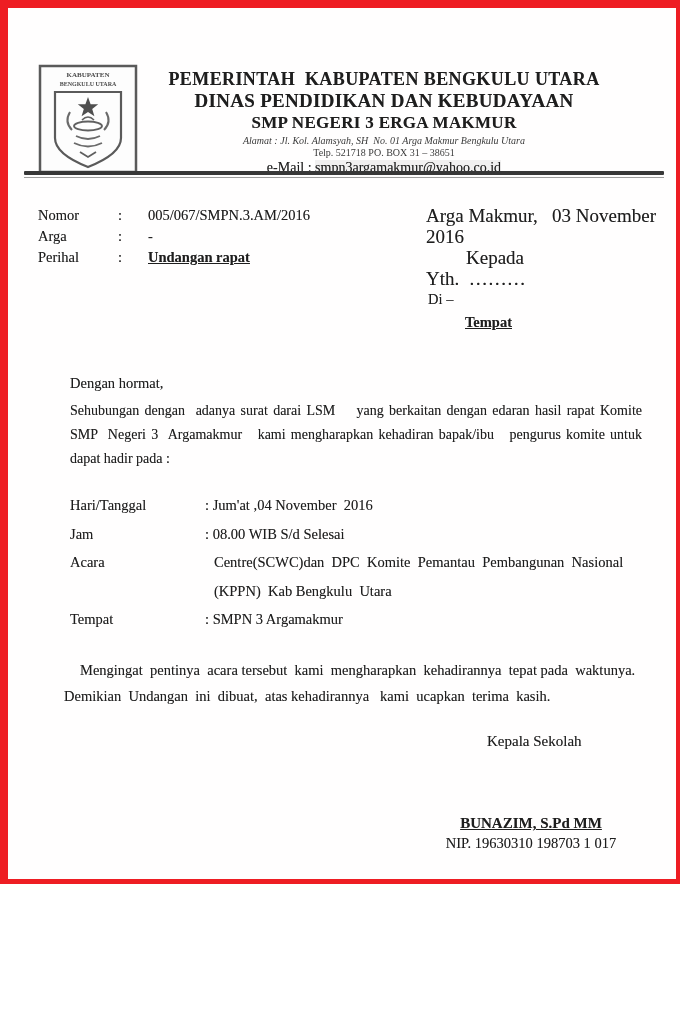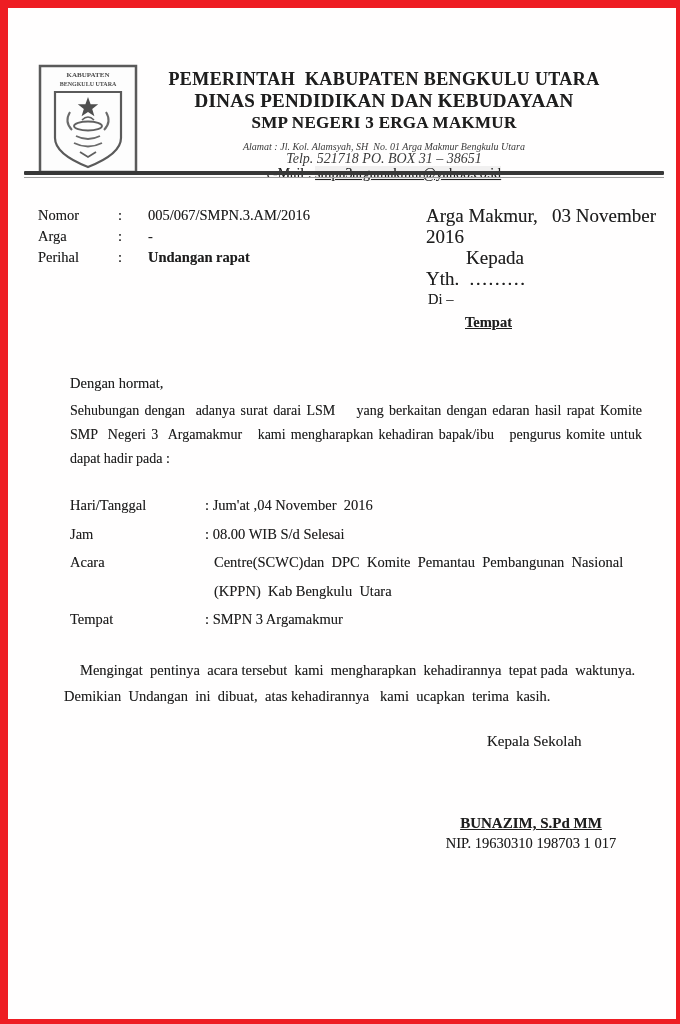--- a/index.html
+++ b/index.html
@@ -1,21 +1,21 @@
 <!DOCTYPE html>
 <html><head>
 <meta charset="utf-8">
 <style>
   * { margin:0; padding:0; box-sizing:border-box; }
   html,body { background:#ffffff; }
   body { font-family:"Liberation Serif", serif; }
 
   .page {
     position:relative;
-    width:680px; height:1024px;
+    width:680px; height:884px;
     background:#fffefe;
     border-style:solid;
     border-color:#ee1d23;
     border-width:8px 4px 5px 8px;
     color:#1e1e1e;
     overflow:hidden;
   }
   .t { white-space:pre-wrap; }
   .txt { text-shadow:0 0 0.5px rgba(40,40,40,0.45); }
 
@@ -24,38 +24,38 @@
     position:absolute; left:30px; top:56px;
     width:100px; height:110px;
   }
   .head-text {
     position:absolute; left:138px; top:60px; width:476px;
     text-align:center;
   }
   .head1 { font-size:18px; font-weight:bold; letter-spacing:0.4px; line-height:22px; }
   .head2 { font-size:19px; font-weight:bold; letter-spacing:0.3px; line-height:22px; }
   .head3 { font-size:17px; font-weight:bold; letter-spacing:0.3px; line-height:21px; }
-  .head-addr  { font-size:10px; font-style:italic; color:#3a3a3a; line-height:12px; margin-top:8px; }
-  .head-phone { font-size:14px; font-style:italic; color:#3a3a3a; line-height:11px; }
+  .head-addr  { font-size:10px; font-style:italic; color:#3a3a3a; line-height:12px; margin-top:2px; }
+  .head-phone { font-size:10px; color:#3a3a3a; line-height:11px; }
   .head-email { font-size:14px; line-height:18px; margin-top:1px; }
   .head-email .email {
     text-decoration:underline;
     background:rgba(120,120,120,0.10);
   }
 
   .rule { position:absolute; left:16px; right:12px; top:163px; }
   .rule-thick { height:4px; background:#383838; border-radius:1px; }
   .rule-thin  { height:1px; background:#9d9d9d; margin-top:2px; }
 
   
   .meta-left { position:absolute; left:30px; top:197px; font-size:14.5px; }
   .meta-row { display:flex; line-height:21px; }
   .meta-label { width:80px; }
   .meta-colon { width:30px; }
-  .perihal-value { font-weight:bold; }
+  .perihal-value { font-weight:bold; text-decoration:underline; }
 
   .meta-right { position:absolute; left:418px; top:197px; font-size:19px; line-height:21px; }
   .kepada { padding-left:40px; }
 
   .di-block { position:absolute; left:420px; top:281px; font-size:14.5px; line-height:20px; }
   .di-tempat { margin-left:37px; margin-top:3px; font-weight:bold; text-decoration:underline; }
 
   
   .salutation { position:absolute; left:62px; top:367px; font-size:14.5px; }
   .body-par {

